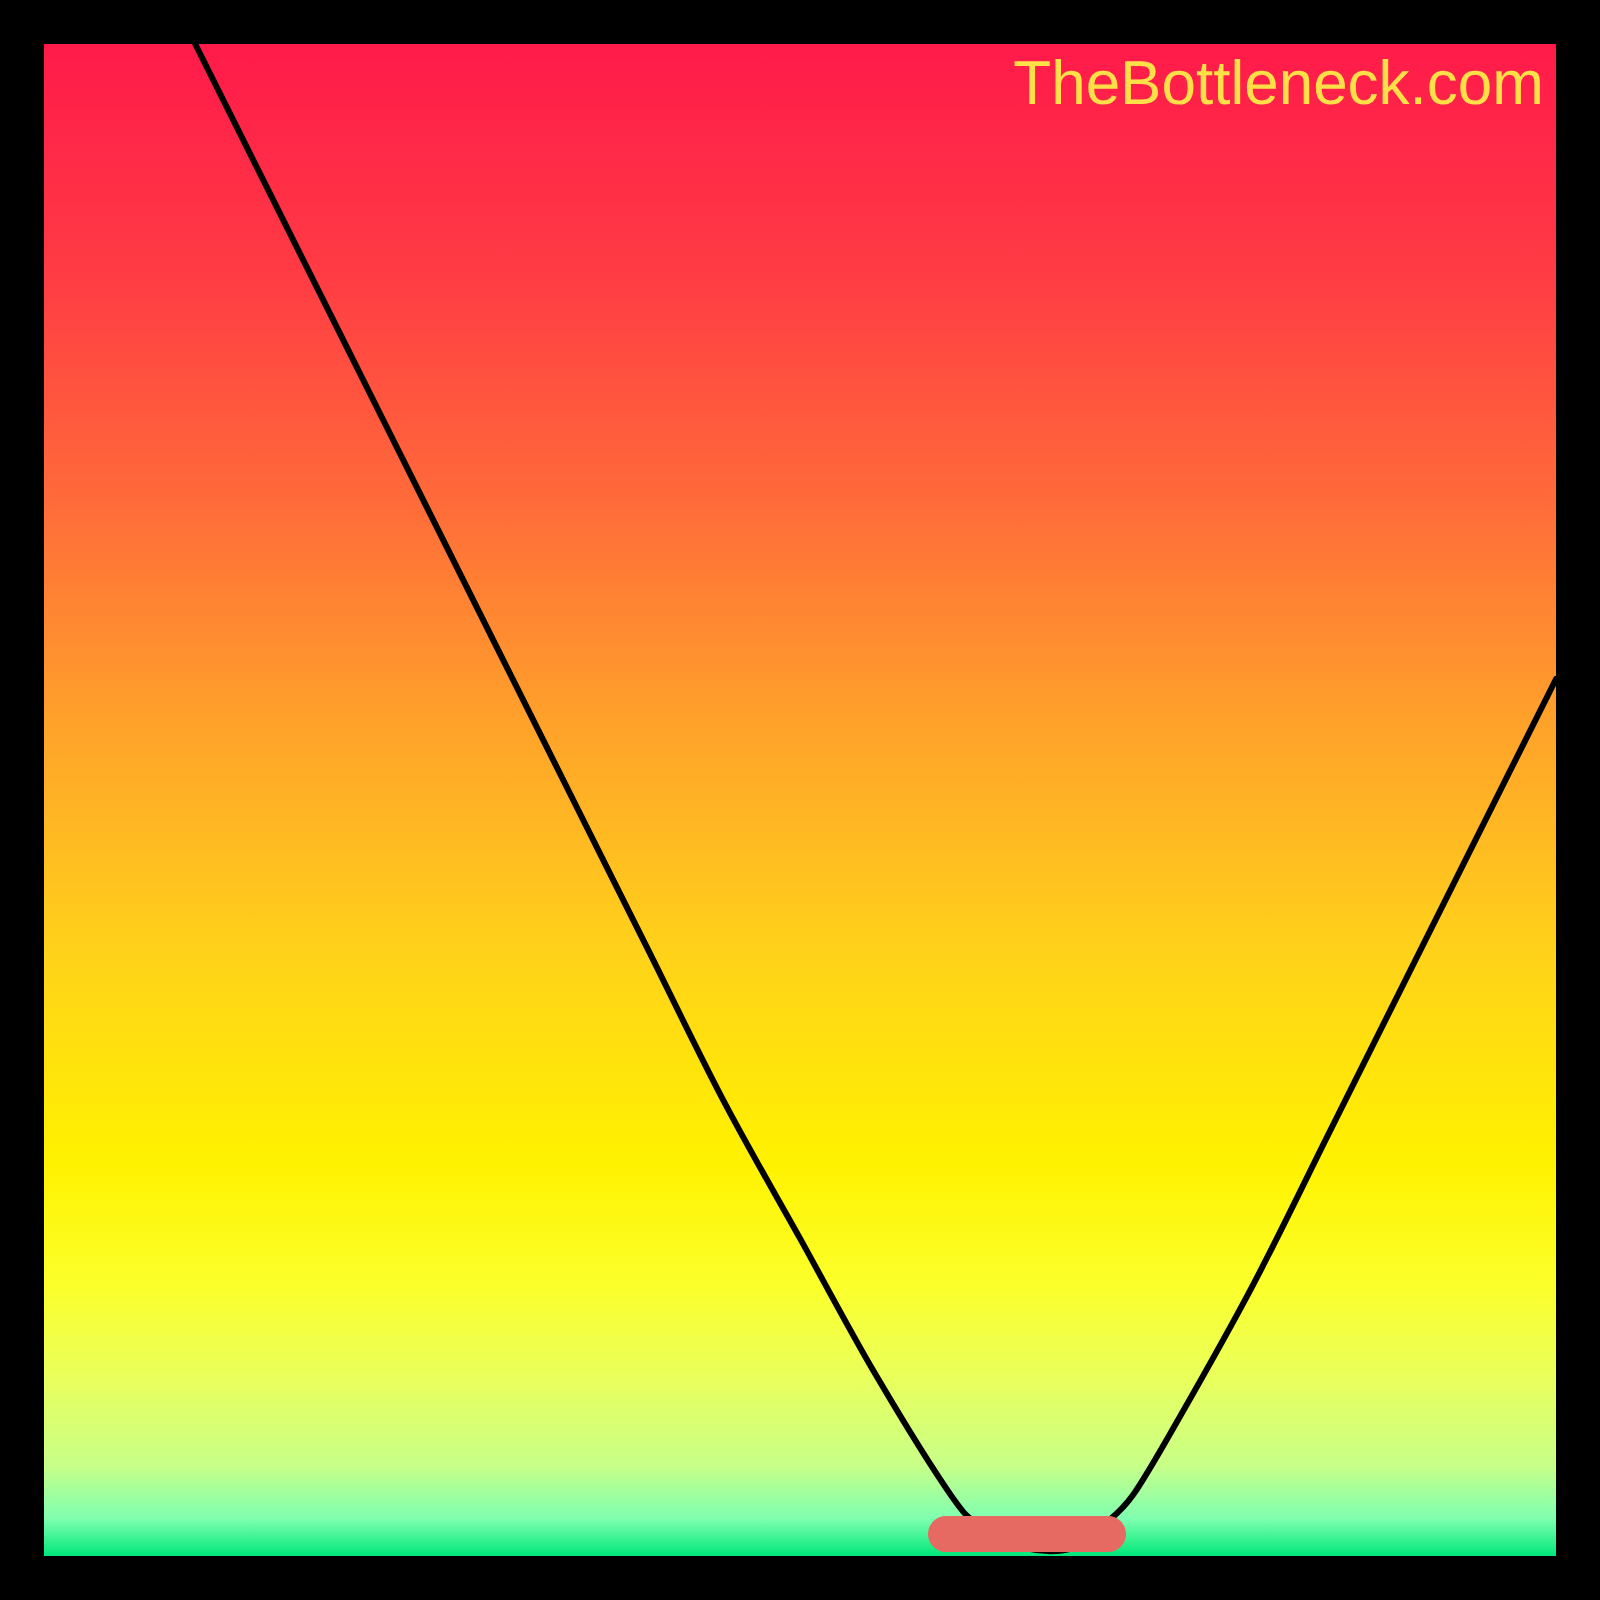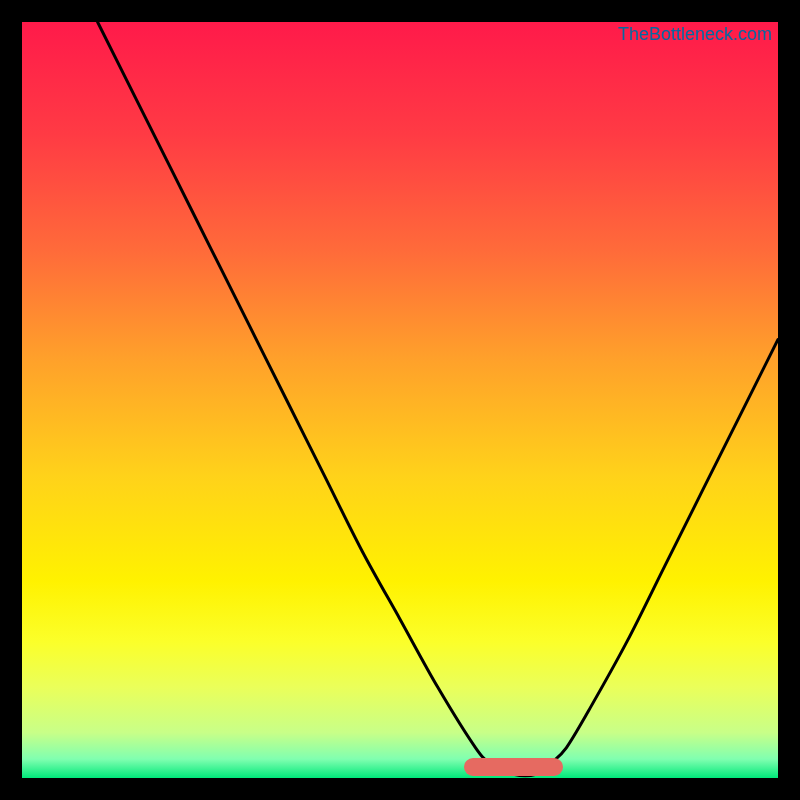--- a/index.html
+++ b/index.html
@@ -23,23 +23,23 @@
     left: 0;
     top: 0;
     width: 756px;
     height: 756px;
   }
   .watermark {
     position: absolute;
     top: 2px;
     right: 6px;
     font-family: Arial, Helvetica, sans-serif;
-    font-size: 18px;
+    font-size: 31px;
     font-weight: 400;
-    color: #0369a1;
+    color: #fde047;
     letter-spacing: 0px;
     pointer-events: none;
   }
   svg.curve {
     position: absolute;
     left: 0;
     top: 0;
   }
   .mark {
     position: absolute;

